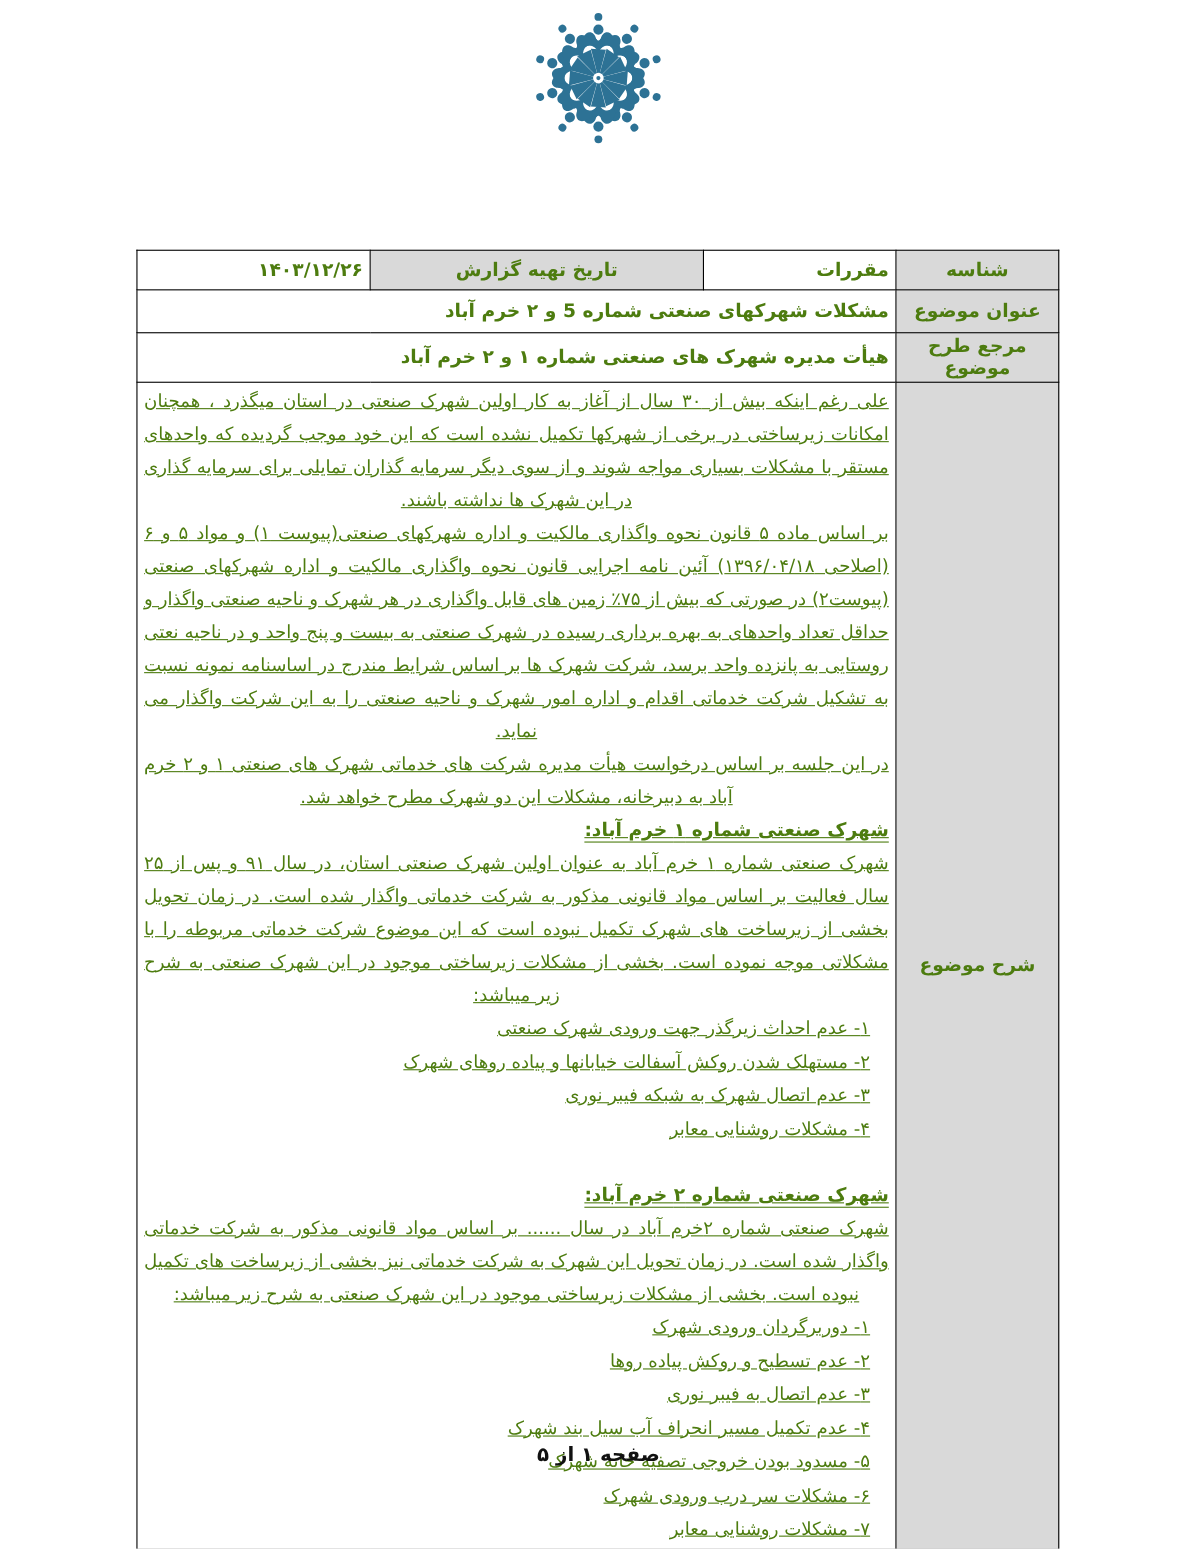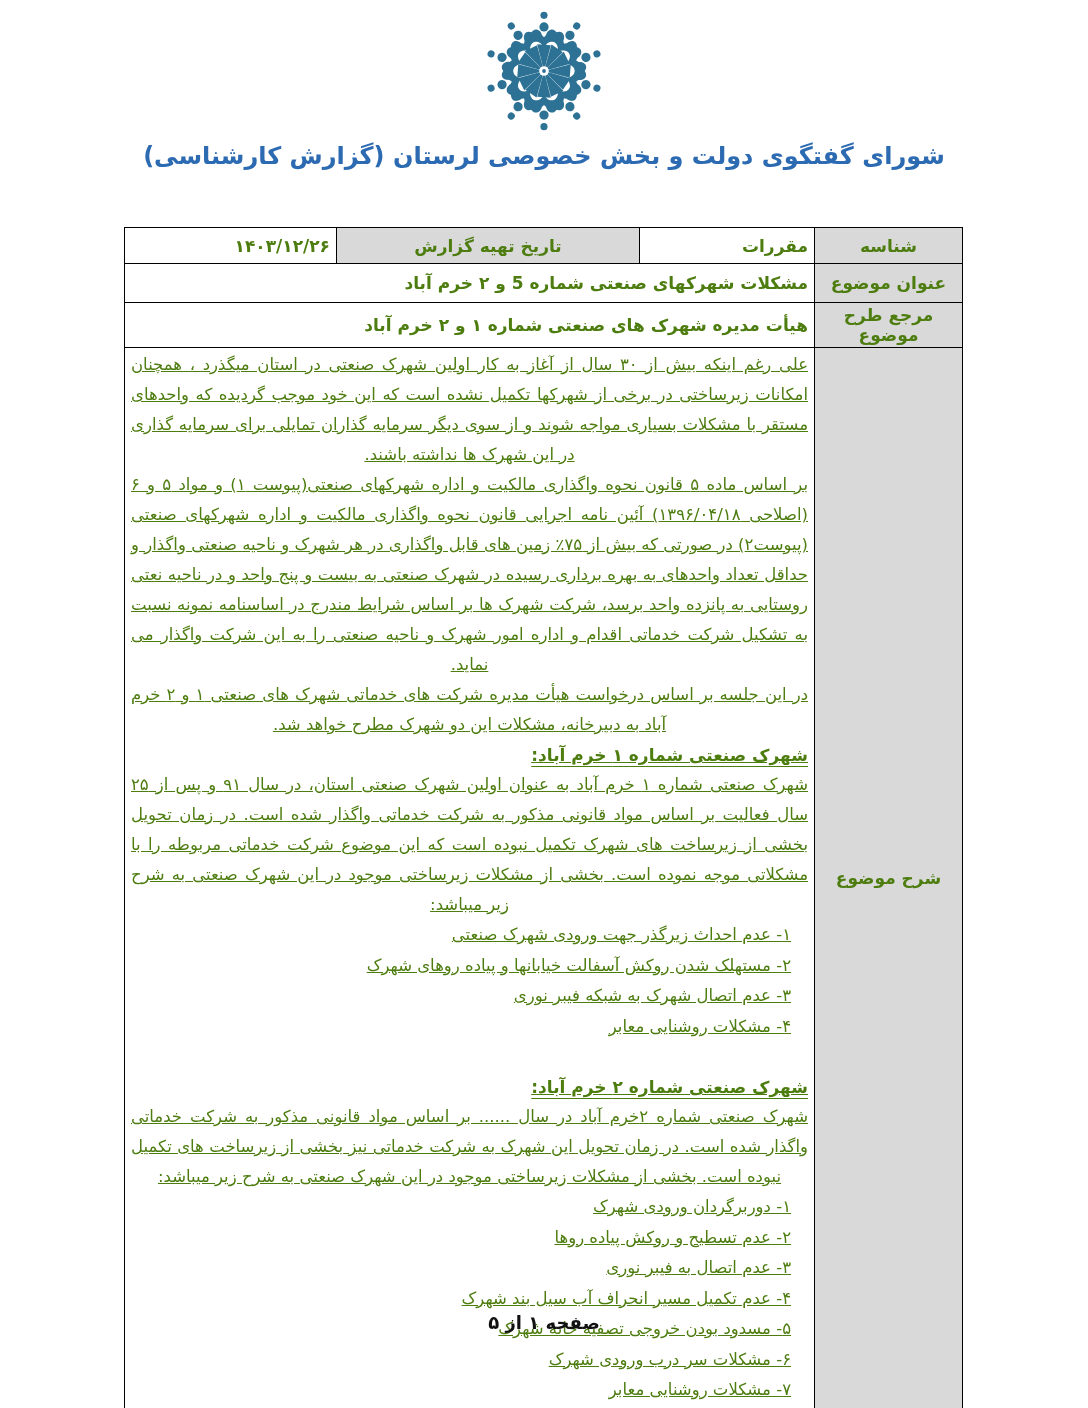--- a/index.html
+++ b/index.html
@@ -129,21 +129,20 @@
       <use href="#tri" transform="rotate(210 60 60)"></use>
       <use href="#tri" transform="rotate(240 60 60)"></use>
       <use href="#tri" transform="rotate(270 60 60)"></use>
       <use href="#tri" transform="rotate(300 60 60)"></use>
       <use href="#tri" transform="rotate(330 60 60)"></use>
       <circle cx="60" cy="60" r="4.6" fill="#ffffff"></circle>
       <circle cx="60" cy="60" r="1.8" fill="#2d7295"></circle>
     </svg>
   </div>
 
-  <div class="title title-1">شورای گفتگوی دولت و بخش خصوصی لرستان (گزارش کارشناسی)</div>
 
   <table class="doc-table">
     <colgroup>
       <col style="width:148px">
       <col style="width:175px">
       <col style="width:303px">
       <col style="width:212px">
     </colgroup>
     <tbody>
       <tr class="r1">

